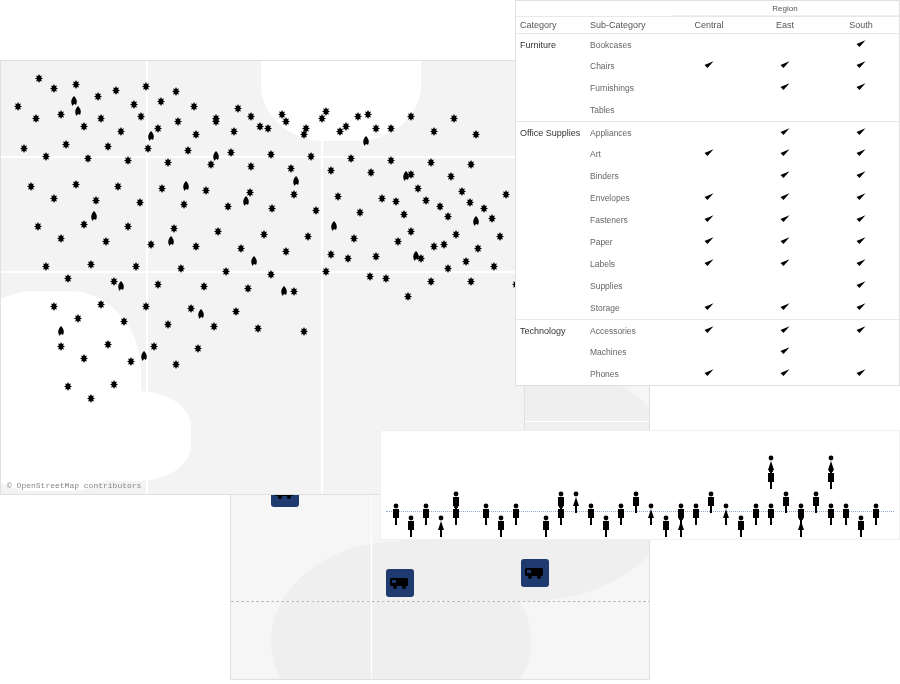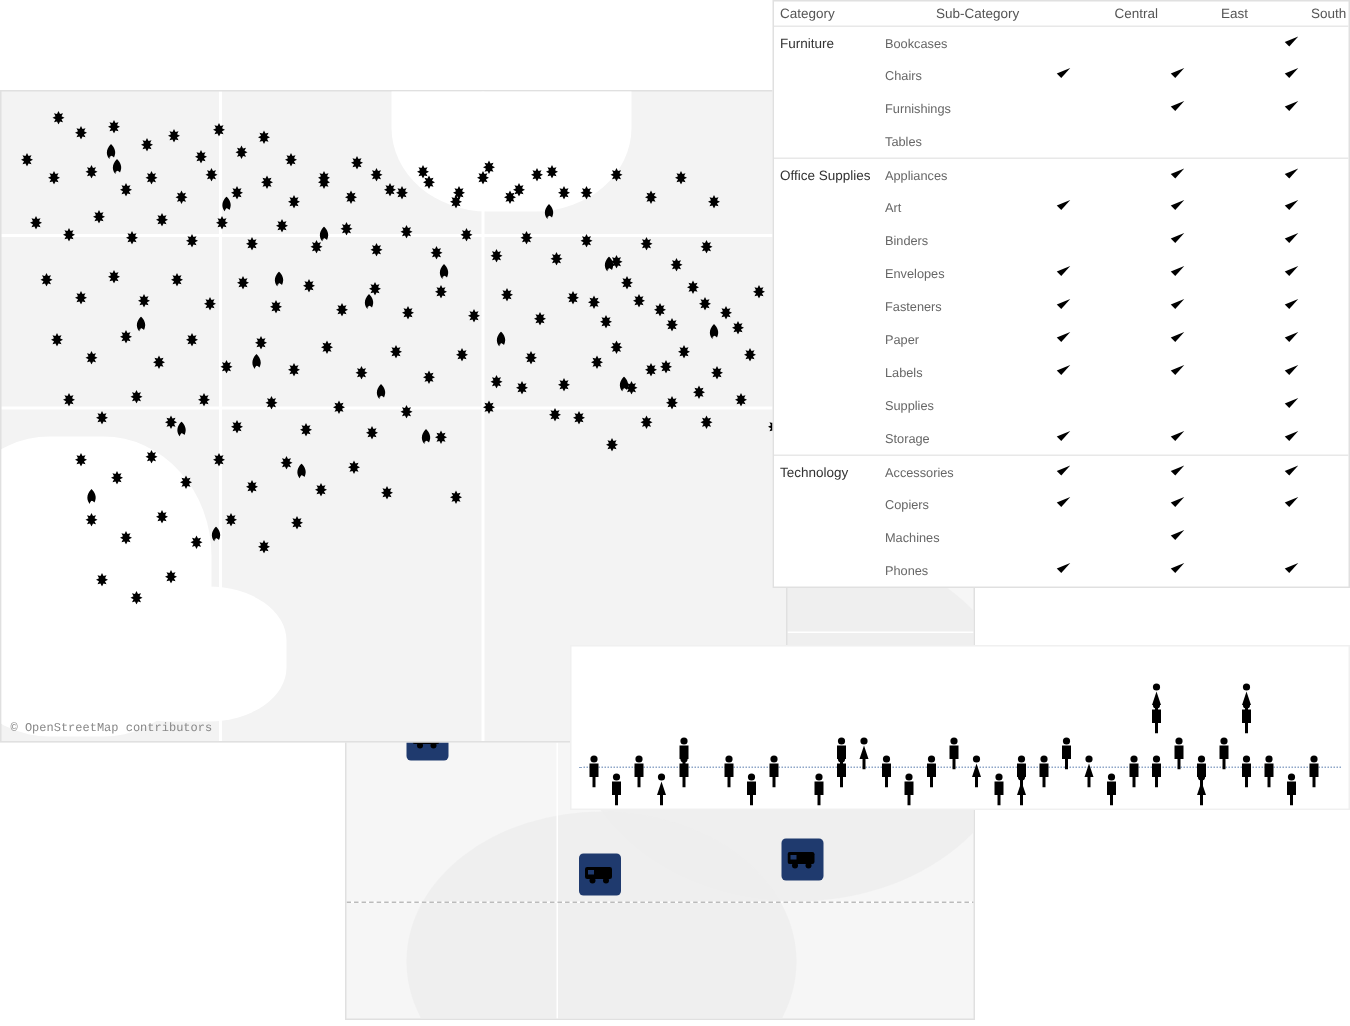--- a/index.html
+++ b/index.html
@@ -86,21 +86,20 @@
     grid-column: 3 / 6;
     text-align:center;
     padding: 3px 0 2px;
     font-size:8px;
     border-bottom: 1px solid #f0f0f0;
   }
   .rt-colrow {
     display:grid;
     grid-template-columns: 70px 85px 1fr 1fr 1fr;
     padding: 3px 0;
-    gap: 34px;
   }
   .rt-colrow > div { padding: 0 4px; }
   .rt-row {
     display:grid;
     grid-template-columns: 70px 85px 1fr 1fr 1fr;
     align-items:center;
     min-height: 22px;
   }
   .rt-row > div { padding: 2px 4px; }
   .rt-cat { font-weight: normal; color:#333; font-size:9px;}
@@ -1262,20 +1261,25 @@
       </div>
       <div class="person p-blue" style="left: 445px; top: 36px;">
         <svg viewBox="0 0 10 22">
           <use href="#person-m"></use>
         </svg>
       </div>
     </div>
 </div>
 
 <div class="region-table">
+  <div class="rt-head">
+    <div></div>
+      <div></div>
+    <div class="rt-region-label">Region</div>
+  </div>
   <div class="rt-colrow">
     <div>Category</div>
     <div>Sub-Category</div>
     <div style="text-align:center">Central</div>
     <div style="text-align:center">East</div>
     <div style="text-align:center">South</div>
   </div>
   <div id="rt-body">
       <div class="rt-row rt-sep">
         <div class="rt-cat">Furniture</div>
@@ -1442,33 +1446,20 @@
         <div class="rt-val"><span class="check"><svg viewBox="0 0 16 16">
               <use href="#checkmark"></use>
             </svg></span></div>
         <div class="rt-val"><span class="check"><svg viewBox="0 0 16 16">
               <use href="#checkmark"></use>
             </svg></span></div>
       </div>
       <div class="rt-row rt-sep">
         <div class="rt-cat">Technology</div>
         <div class="rt-sub">Accessories</div>
-        <div class="rt-val"><span class="check"><svg viewBox="0 0 16 16">
-              <use href="#checkmark"></use>
-            </svg></span></div>
-        <div class="rt-val"><span class="check"><svg viewBox="0 0 16 16">
-              <use href="#checkmark"></use>
-            </svg></span></div>
-        <div class="rt-val"><span class="check"><svg viewBox="0 0 16 16">
-              <use href="#checkmark"></use>
-            </svg></span></div>
-      </div>
-      <div class="rt-row">
-        <div class="rt-cat"></div>
-        <div class="rt-sub">Copiers</div>
         <div class="rt-val"><span class="check"><svg viewBox="0 0 16 16">
               <use href="#checkmark"></use>
             </svg></span></div>
         <div class="rt-val"><span class="check"><svg viewBox="0 0 16 16">
               <use href="#checkmark"></use>
             </svg></span></div>
         <div class="rt-val"><span class="check"><svg viewBox="0 0 16 16">
               <use href="#checkmark"></use>
             </svg></span></div>
       </div>

